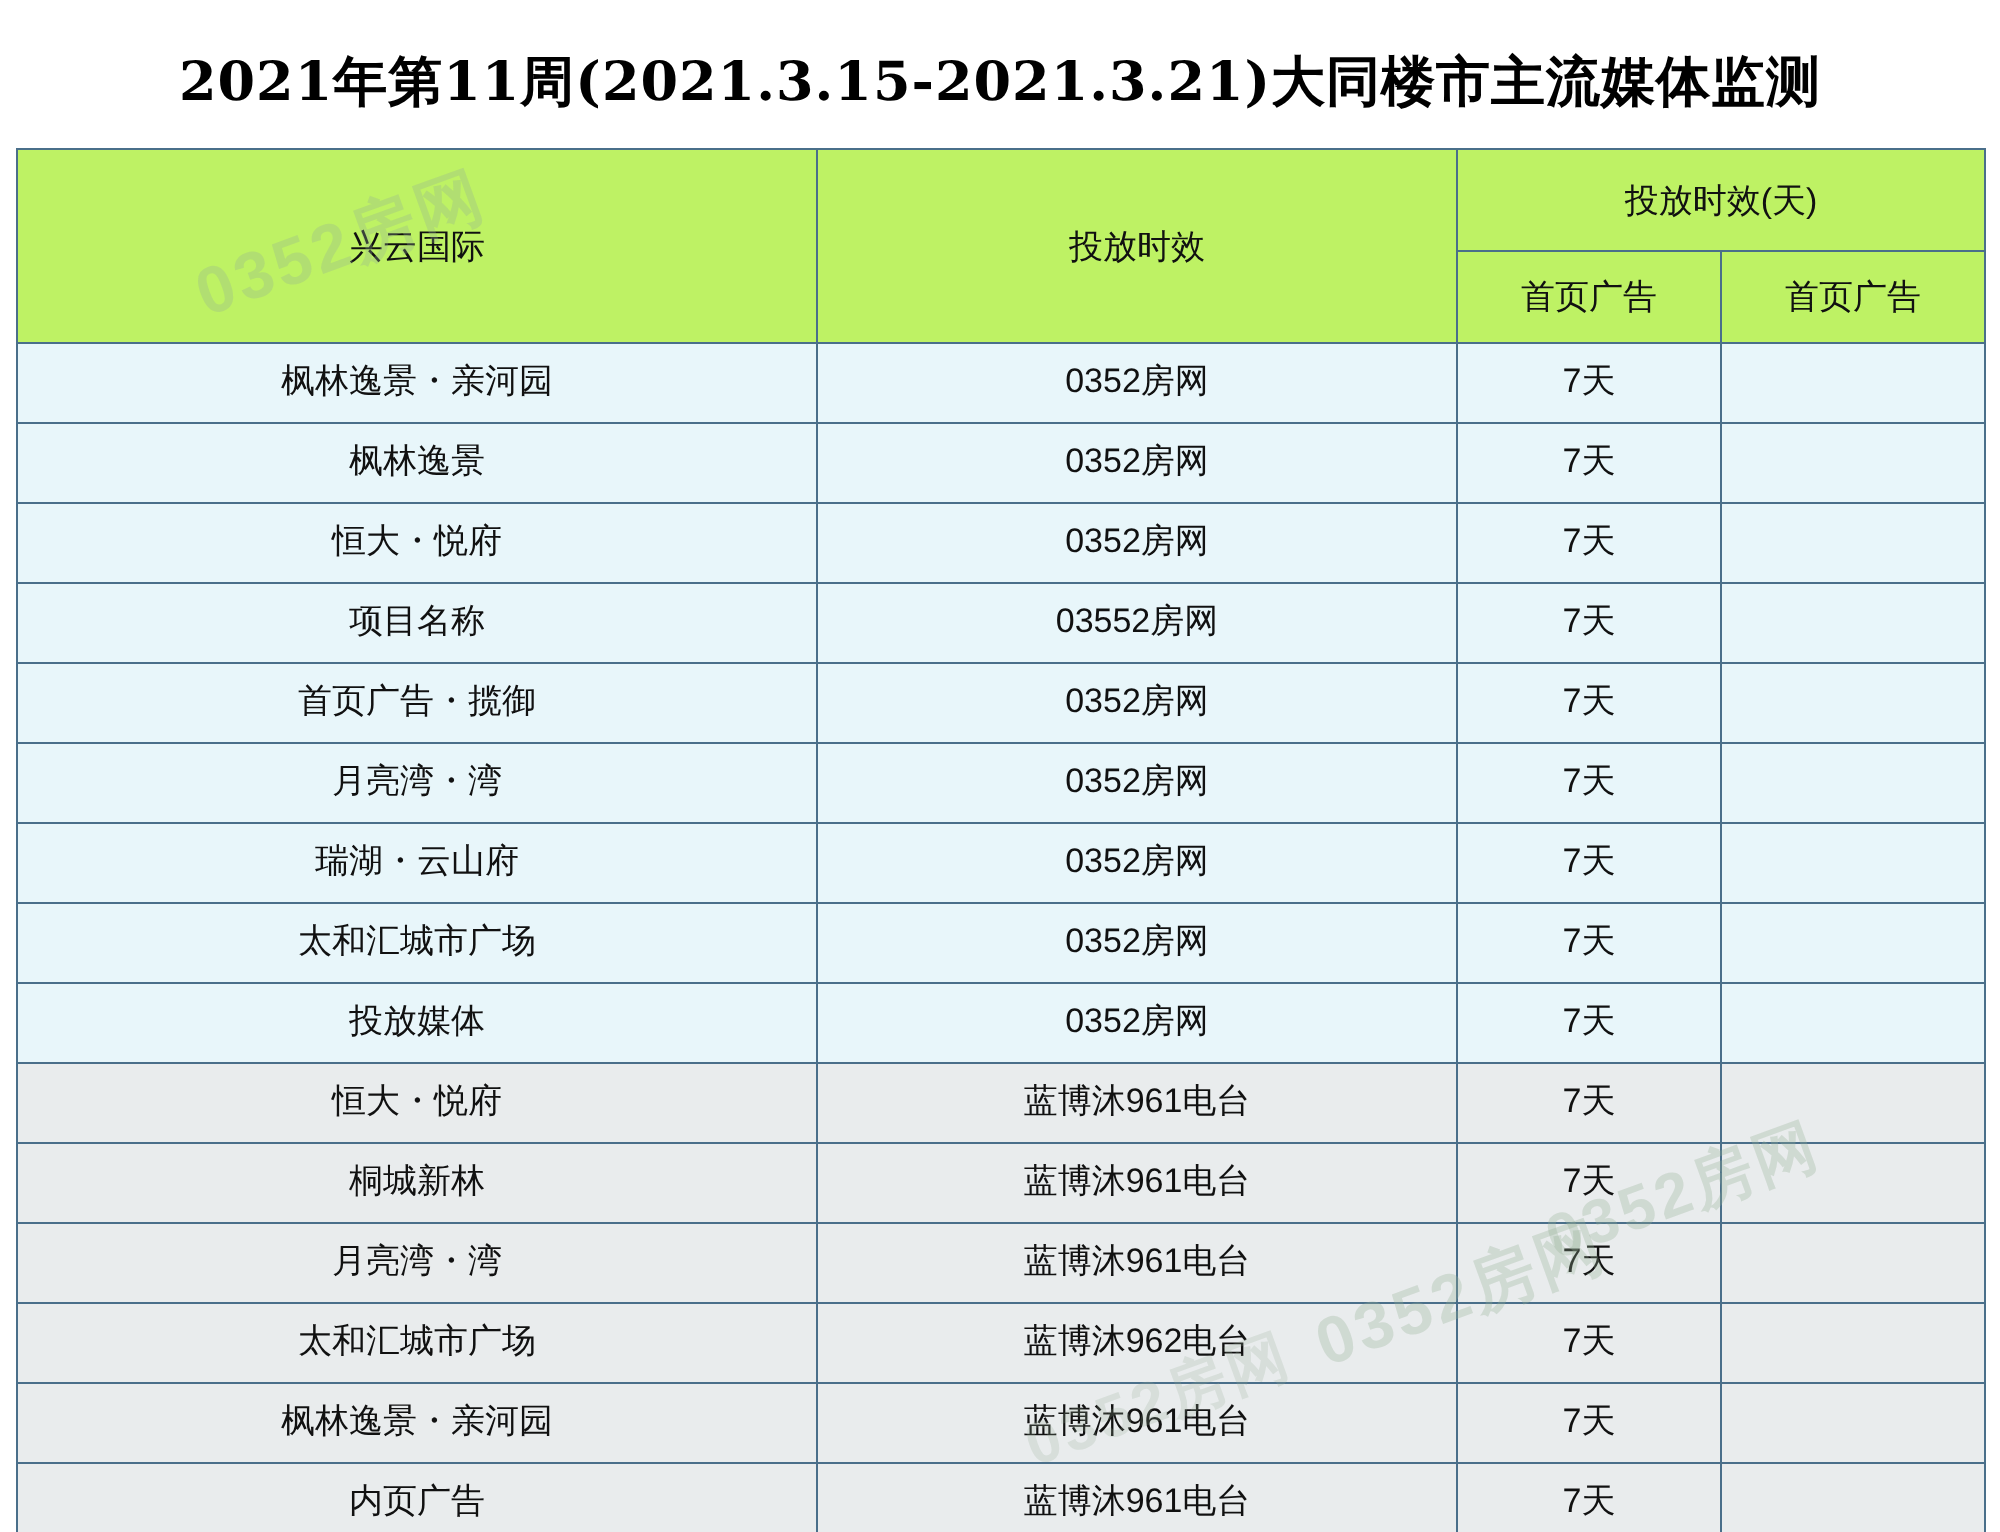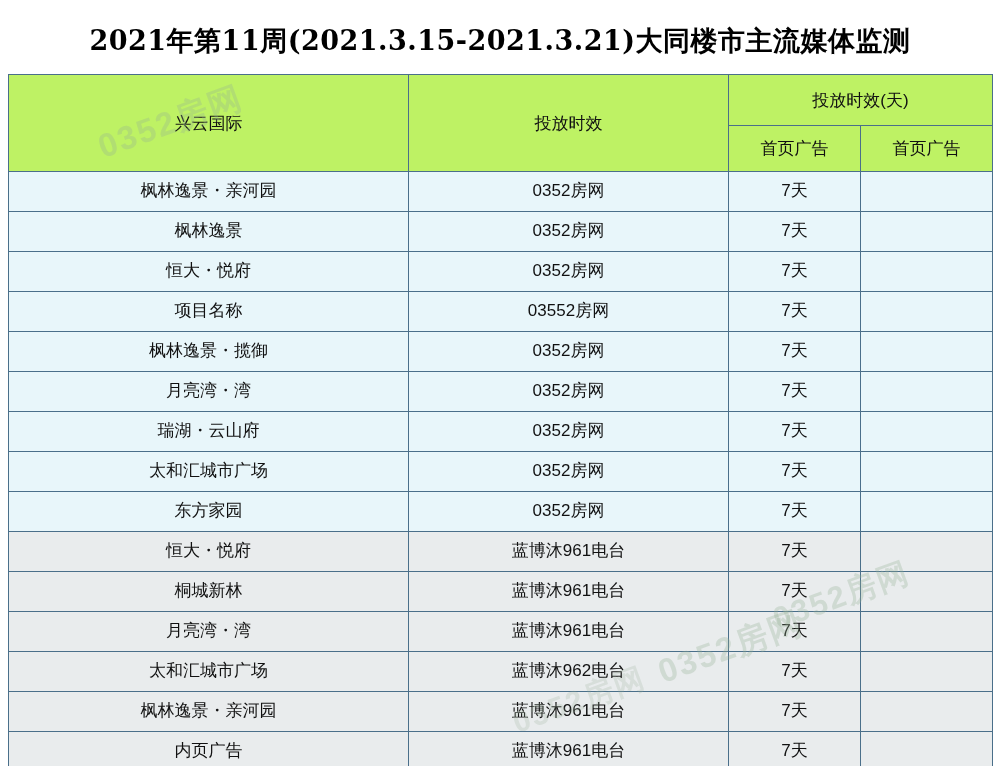--- a/index.html
+++ b/index.html
@@ -170,21 +170,21 @@
           </td>
           <td>
             <span class="cell-text">7天</span>
           </td>
           <td>
             <span class="cell-text"></span>
           </td>
         </tr>
         <tr class="band-a">
           <td>
-            <span class="cell-text">枫林逸景・揽御</span>
+            <span class="cell-text">首页广告・揽御</span>
           </td>
           <td>
             <span class="cell-text">0352房网</span>
           </td>
           <td>
             <span class="cell-text">7天</span>
           </td>
           <td>
             <span class="cell-text"></span>
           </td>
@@ -226,21 +226,21 @@
           </td>
           <td>
             <span class="cell-text">7天</span>
           </td>
           <td>
             <span class="cell-text"></span>
           </td>
         </tr>
         <tr class="band-a">
           <td>
-            <span class="cell-text">东方家园</span>
+            <span class="cell-text">投放媒体</span>
           </td>
           <td>
             <span class="cell-text">0352房网</span>
           </td>
           <td>
             <span class="cell-text">7天</span>
           </td>
           <td>
             <span class="cell-text"></span>
           </td>

